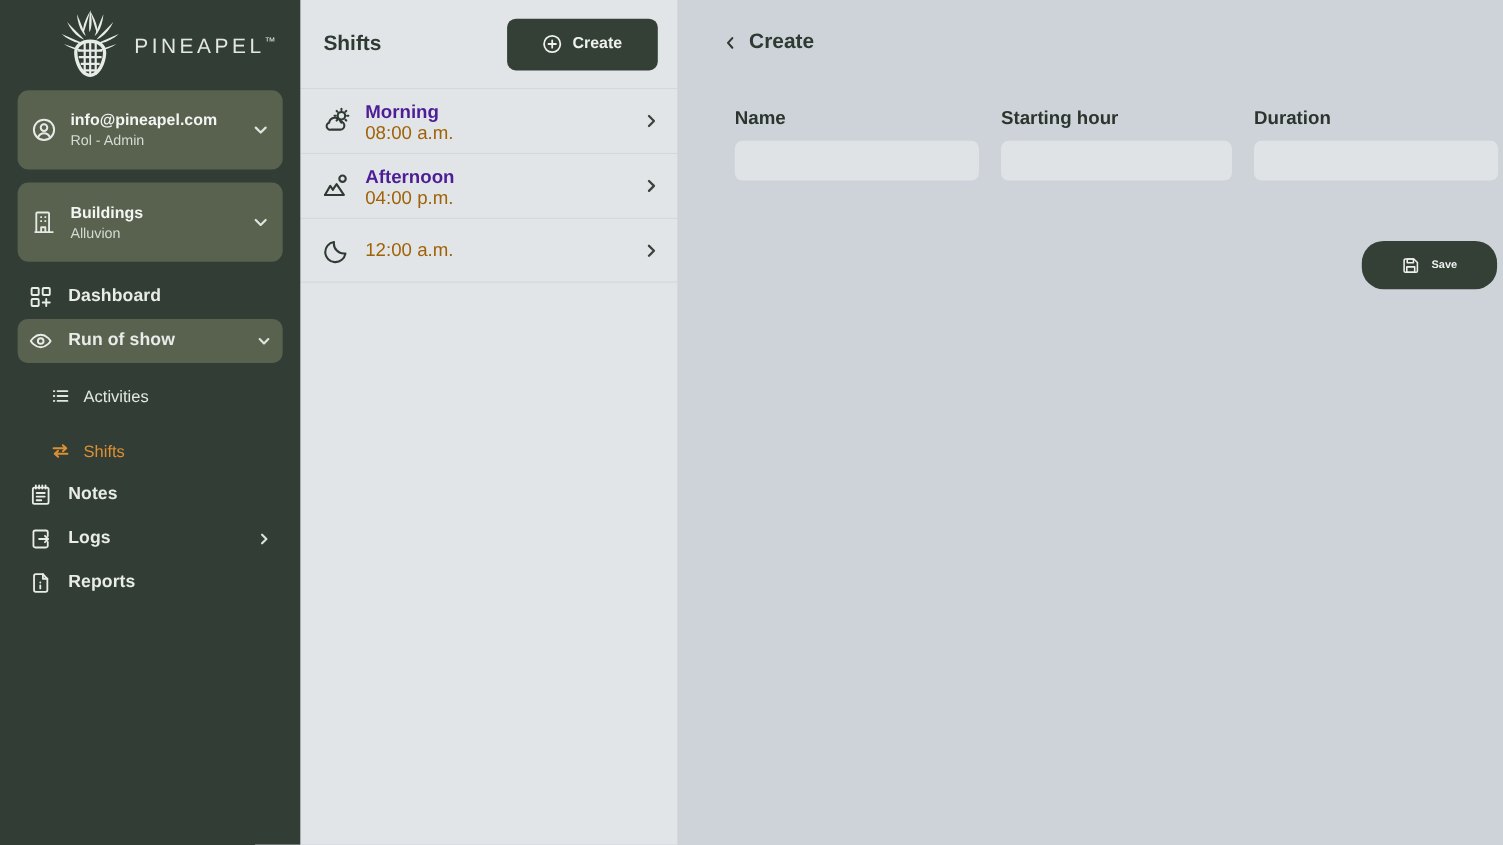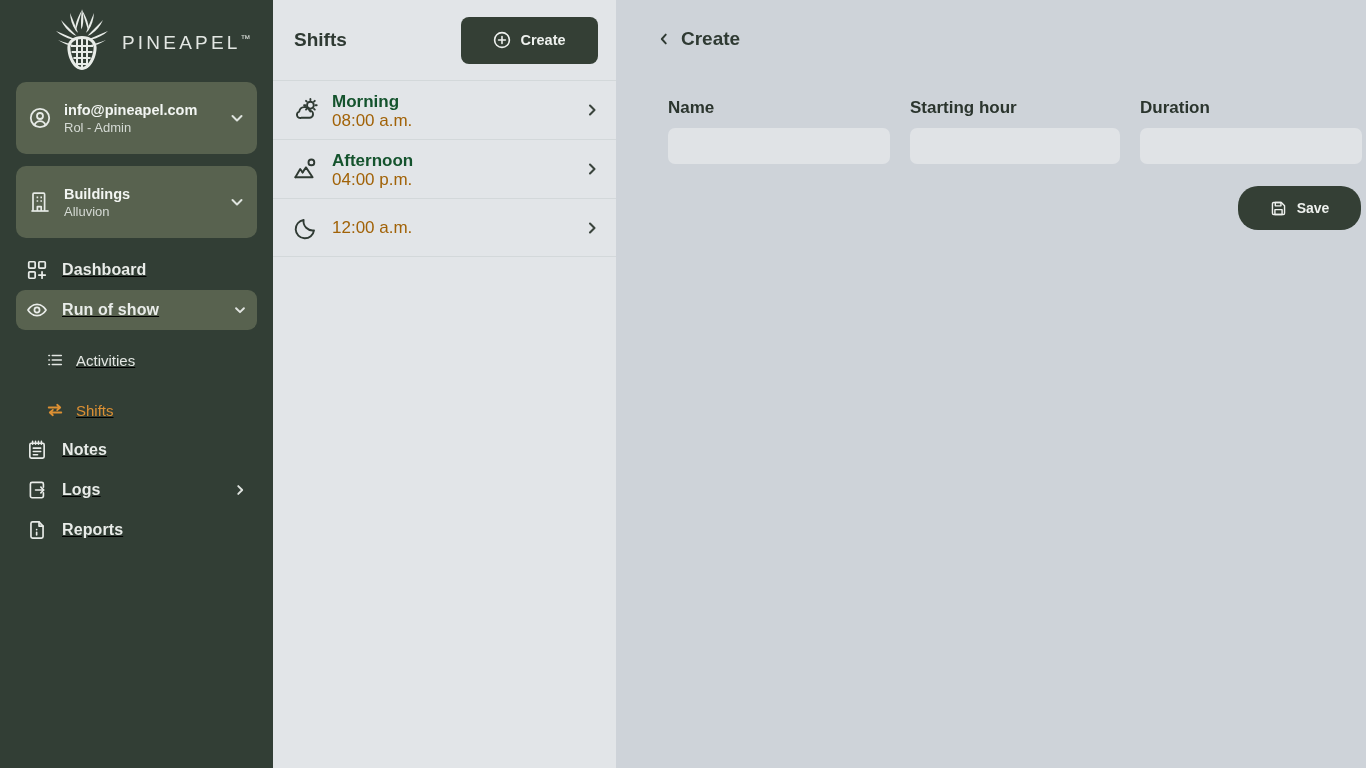--- a/index.html
+++ b/index.html
@@ -38,21 +38,21 @@
     display: flex; align-items: center;
     padding: 0 12px; gap: 12px;
     cursor: pointer;
   }
   .selector .ico { width: 24px; height: 24px; flex: 0 0 24px; color: #e6eae6; }
   .selector .txt { flex: 1 1 auto; min-width: 0; }
   .selector .t1 { color: #f2f5f2; font-size: 14.5px; font-weight: 700; line-height: 18px; }
   .selector .t2 { color: #d5dad4; font-size: 13px; line-height: 17px; }
   .selector .chev { width: 16px; height: 16px; color: #dfe4df; flex: 0 0 16px; }
 
-  .nav { margin-top: 12px; text-decoration: underline; }
+  .nav { margin-top: 12px; }
   .nav-item {
     display: flex; align-items: center;
     height: 40px; margin: 0 16px; padding: 0 10px;
     border-radius: 9px; gap: 14px; cursor: pointer;
     color: #e9ece9;
   }
   .nav-item.active { background: #58624f; }
   .nav-item .ico { width: 22px; height: 22px; flex: 0 0 22px; }
   .nav-item .label { font-size: 16px; font-weight: 700; letter-spacing: .1px; flex: 1 1 auto; }
   .nav-item .tail { width: 14px; height: 14px; flex: 0 0 14px; opacity: .95; }
@@ -88,21 +88,21 @@
 
   .shift-row {
     height: 59px; display: flex; align-items: center;
     padding: 0 16px 0 20px; gap: 13px;
     border-top: 1px solid #d3d8da;
     cursor: pointer;
   }
   .shift-row:last-of-type { border-bottom: 1px solid #d3d8da; }
   .shift-row .ico { width: 26px; height: 26px; flex: 0 0 26px; color: #2f3a33; }
   .shift-row .meta { flex: 1 1 auto; min-width: 0; }
-  .shift-row .nm { font-size: 17px; font-weight: 700; color: #14532d; line-height: 21px; }
+  .shift-row .nm { font-size: 17px; font-weight: 700; color: #4c1d95; line-height: 21px; }
   .shift-row .hr { font-size: 17px; color: #a16207; line-height: 17px; }
   .shift-row .chev { width: 16px; height: 16px; flex: 0 0 16px; color: #3a443d; }
 
   
   .detail {
     flex: 1 1 auto; height: 768px; background: #ced3d9;
     padding: 0 40px;
   }
   .detail-head {
     height: 78px; display: flex; align-items: center; gap: 10px;
@@ -121,22 +121,23 @@
     height: 36px; border: none; border-radius: 7px;
     background: #e0e3e6; padding: 0 12px;
     font-size: 14px; color: #2b352e; outline: none;
     font-family: "Liberation Sans", sans-serif;
   }
   .save-row { display: flex; justify-content: flex-end; margin-top: 22px; padding-right: 1px; }
   .btn-save {
     background: #343f35; color: #eef1ee; border: none; border-radius: 20px;
     height: 44px; min-width: 123px;
     display: flex; align-items: center; justify-content: center; gap: 10px;
-    font-size: 14px; font-weight: 700; cursor: pointer;
+    font-size: 10px; font-weight: 700; cursor: pointer;
     font-family: "Liberation Sans", sans-serif;
+    margin-top: 33px;
   }
   .btn-save .ico { width: 17px; height: 17px; }
 </style>
 </head>
 <body>
 
 <div class="app">
 
   <aside class="sidebar">
 

